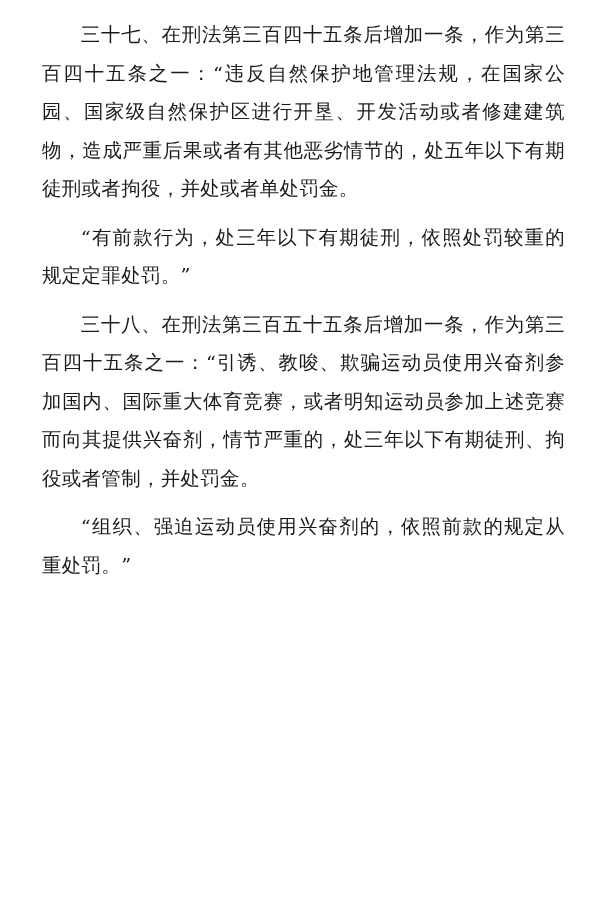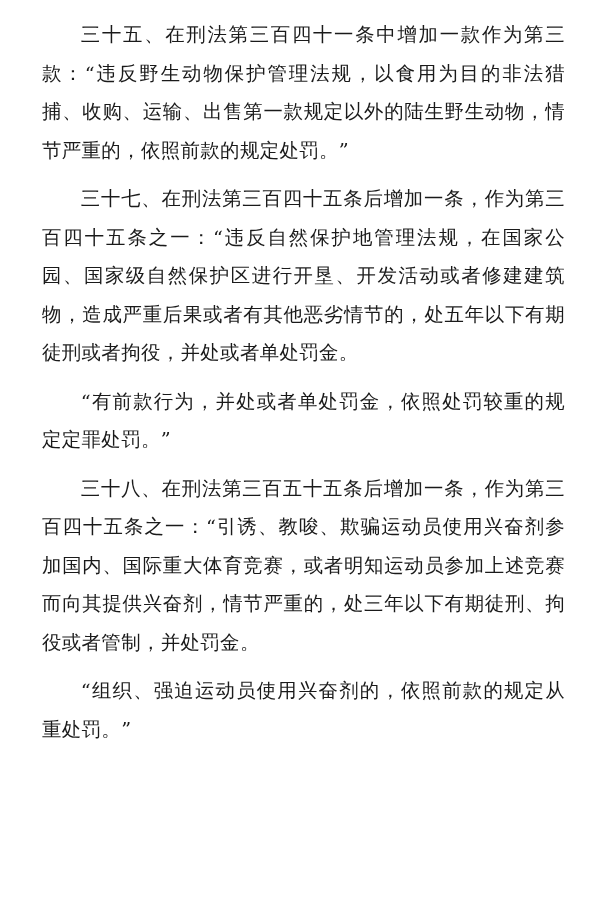--- a/index.html
+++ b/index.html
@@ -38,20 +38,19 @@
   }
   p.para + p.para {
     margin-top: 10px;
   }
 </style>
 </head>
 <body>
 
 <div class="page">
   <div class="body-text">
-    <p class="para">三十五、在刑法第三百四十一条中增加一款作为第三款：“违反野生动物保护管理法规，以食用为目的非法猎捕、收购、运输、出售第一款规定以外的陆生野生动物，情节严重的，依照前款的规定处罚。”</p>
     <p class="para">三十七、在刑法第三百四十五条后增加一条，作为第三百四十五条之一：“违反自然保护地管理法规，在国家公园、国家级自然保护区进行开垦、开发活动或者修建建筑物，造成严重后果或者有其他恶劣情节的，处五年以下有期徒刑或者拘役，并处或者单处罚金。</p>
-    <p class="para">“有前款行为，并处或者单处罚金，依照处罚较重的规定定罪处罚。”</p>
+    <p class="para">“有前款行为，处三年以下有期徒刑，依照处罚较重的规定定罪处罚。”</p>
     <p class="para">三十八、在刑法第三百五十五条后增加一条，作为第三百四十五条之一：“引诱、教唆、欺骗运动员使用兴奋剂参加国内、国际重大体育竞赛，或者明知运动员参加上述竞赛而向其提供兴奋剂，情节严重的，处三年以下有期徒刑、拘役或者管制，并处罚金。</p>
     <p class="para">“组织、强迫运动员使用兴奋剂的，依照前款的规定从重处罚。”</p>
   </div>
 
 </div>
 
 </body></html>

